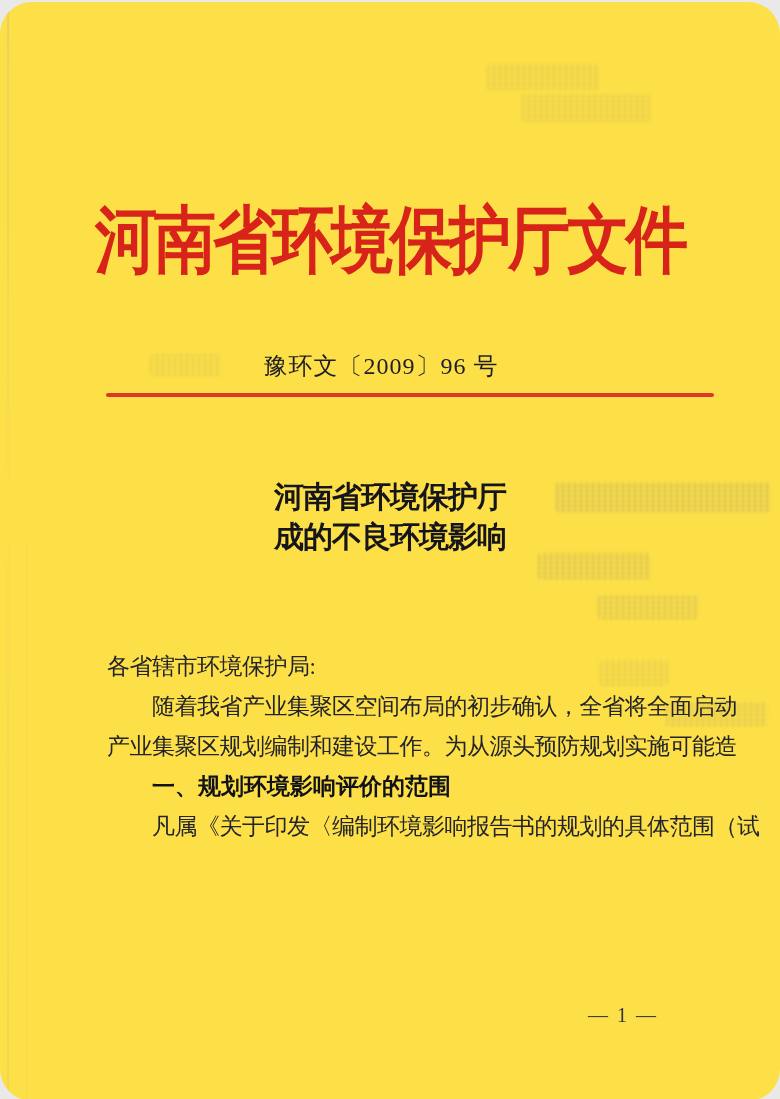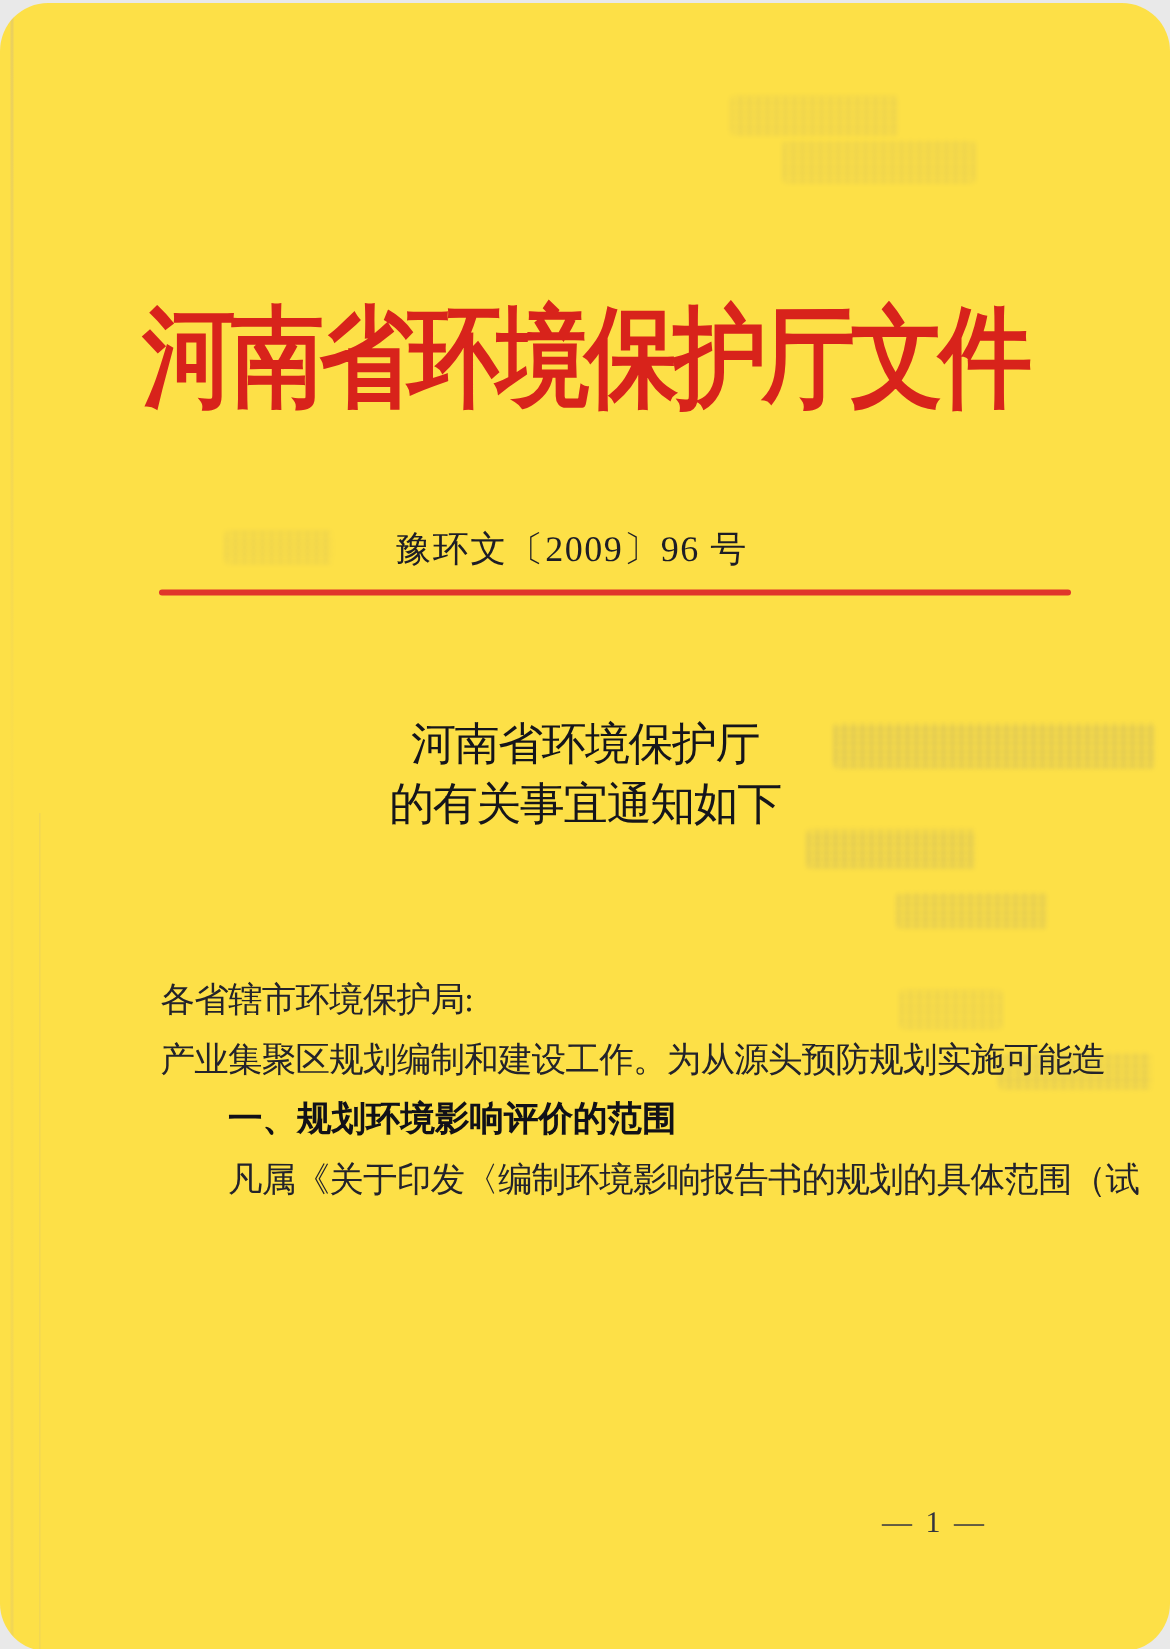--- a/index.html
+++ b/index.html
@@ -74,41 +74,41 @@
     width: 608px; height: 4px;
     background: var(--rule, #e0352b);
     border-radius: 2px;
   }
 
   .title-block {
     position: absolute;
     top: 475px; left: 0; width: 100%;
     text-align: center;
     font-size: 30px;
-    font-weight: normal;
+    font-weight: bold;
     letter-spacing: -1px;
     line-height: 40px;
     color: #15151b;
     white-space: nowrap;
   }
 
   .body-block {
     position: absolute;
     top: 645px; left: 107px;
     width: 616px;
     font-size: 23px;
     letter-spacing: -0.5px;
     line-height: 40px;
     color: var(--ink, #23232b);
   }
   .bline { white-space: nowrap; height: 40px; }
   .bline.indent { padding-left: 45px; }
   .bline.bold {
     font-weight: bold;
-    font-family: Liberation Mono, monospace;
+    font-family: Liberation Serif, serif;
     letter-spacing: 0;
     color: #111118;
   }
 
   .page-number {
     position: absolute;
     top: 1002px; left: 588px;
     font-size: 20px;
     letter-spacing: 2px;
     color: #33343f;
@@ -132,25 +132,26 @@
   <div class="smudge a8"></div>
 
   <div class="letterhead">河南省环境保护厅文件</div>
 
   <div class="doc-number">豫环文〔2009〕96 号</div>
 
   <div class="red-rule"></div>
 
   <div class="title-block">
     <div>河南省环境保护厅</div>
-    <div>的有关事宜通知如下</div>
+    <div>成的不良环境影响</div>
   </div>
 
   <div class="body-block">
     <div class="bline">各省辖市环境保护局:</div>
+    <div class="bline indent">随着我省产业集聚区空间布局的初步确认，全省将全面启动</div>
     <div class="bline">产业集聚区规划编制和建设工作。为从源头预防规划实施可能造</div>
     <div class="bline indent bold">一、规划环境影响评价的范围</div>
     <div class="bline indent">凡属《关于印发〈编制环境影响报告书的规划的具体范围（试</div>
   </div>
 
   <div class="page-number">— 1 —</div>
 
 </div>
 
 </body></html>

